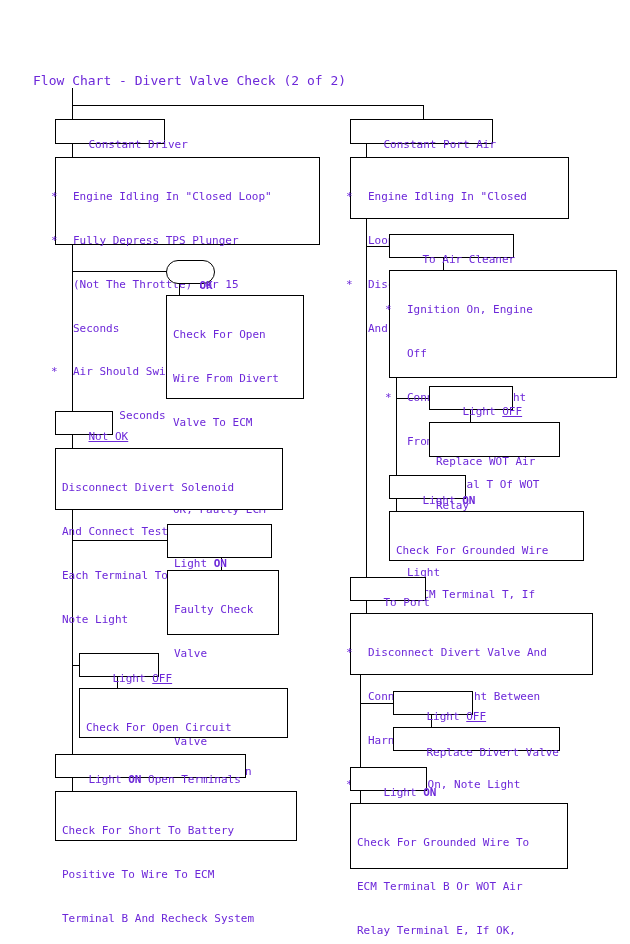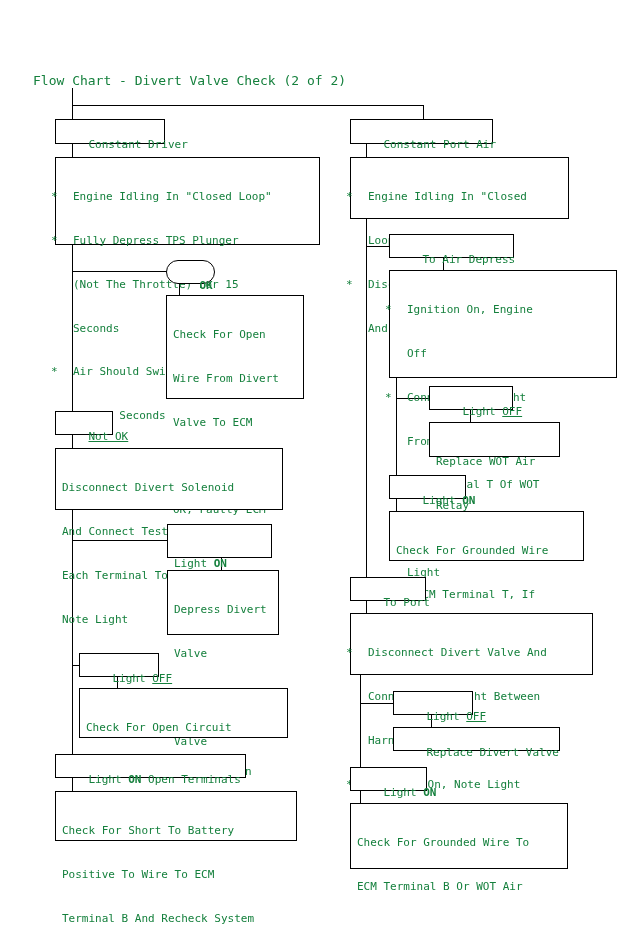--- a/index.html
+++ b/index.html
@@ -7,21 +7,21 @@
     margin: 0;
     padding: 0;
     background: #ffffff;
   }
   #chart {
     position: relative;
     width: 630px;
     height: 944px;
     background: #ffffff;
     font-family: "DejaVu Sans Mono", "Liberation Mono", monospace;
-    color: #15803d;
+    color: #6d28d9;
     overflow: hidden;
   }
   .title {
     position: absolute;
     font-size: 13px;
     letter-spacing: 0px;
     white-space: pre;
     line-height: 16px;
   }
   .box {
@@ -117,21 +117,21 @@
   <div class="ln hl" style="left:72px; top:540px; width:96px;"></div>
 
   <div class="box" style="left:167px; top:524px; width:105px; height:34px;">
     <span class="bullet-line"><span>Light </span><span class="bold">ON</span></span>
     <span class="bullet-line">One Terminal</span>
   </div>
 
   <div class="ln vl" style="left:221px; top:558px; height:12px;"></div>
 
   <div class="box" style="left:167px; top:570px; width:112px; height:65px;">
-    <span class="bullet-line">Depress Divert</span>
+    <span class="bullet-line">Faulty Check</span>
     <span class="bullet-line">Valve</span>
     <span class="bullet-line">Connection Or</span>
     <span class="bullet-line">Valve</span>
   </div>
 
   <div class="ln hl" style="left:72px; top:665px; width:8px;"></div>
 
   <div class="box" style="left:79px; top:653px; width:80px; height:24px;">
     <span>Light </span><span class="ul">OFF</span>
   </div>
@@ -167,21 +167,21 @@
     <span class="cont">Loop"</span>
     <span class="hang"><span class="bullet">*</span><span>Disconnect WOT Air Relay</span></span>
     <span class="cont">And Note Air</span>
   </div>
 
   <div class="ln vl" style="left:366px; top:219px; height:359px;"></div>
 
   <div class="ln hl" style="left:366px; top:246px; width:24px;"></div>
 
   <div class="box" style="left:389px; top:234px; width:125px; height:24px;">
-    <span>To Air Depress</span>
+    <span>To Air Cleaner</span>
   </div>
 
   <div class="ln vl" style="left:443px; top:258px; height:12px;"></div>
 
   <div class="box" style="left:389px; top:270px; width:228px; height:108px;">
     <span class="hang"><span class="bullet">*</span><span>Ignition On, Engine</span></span>
     <span class="cont">Off</span>
     <span class="hang"><span class="bullet">*</span><span>Connect Test Light</span></span>
     <span class="cont">From Battery Positive</span>
     <span class="cont">To Terminal T Of WOT</span>
@@ -245,16 +245,17 @@
 
   <div class="box" style="left:350px; top:767px; width:77px; height:24px;">
     <span>Light </span><span class="bold">ON</span>
   </div>
 
   <div class="ln vl" style="left:360px; top:791px; height:12px;"></div>
 
   <div class="box" style="left:350px; top:803px; width:218px; height:66px;">
     <span class="bullet-line">Check For Grounded Wire To</span>
     <span class="bullet-line">ECM Terminal B Or WOT Air</span>
+    <span class="bullet-line">Relay Terminal E, If OK,</span>
     
   </div>
 
 </div>
 
 </body></html>

